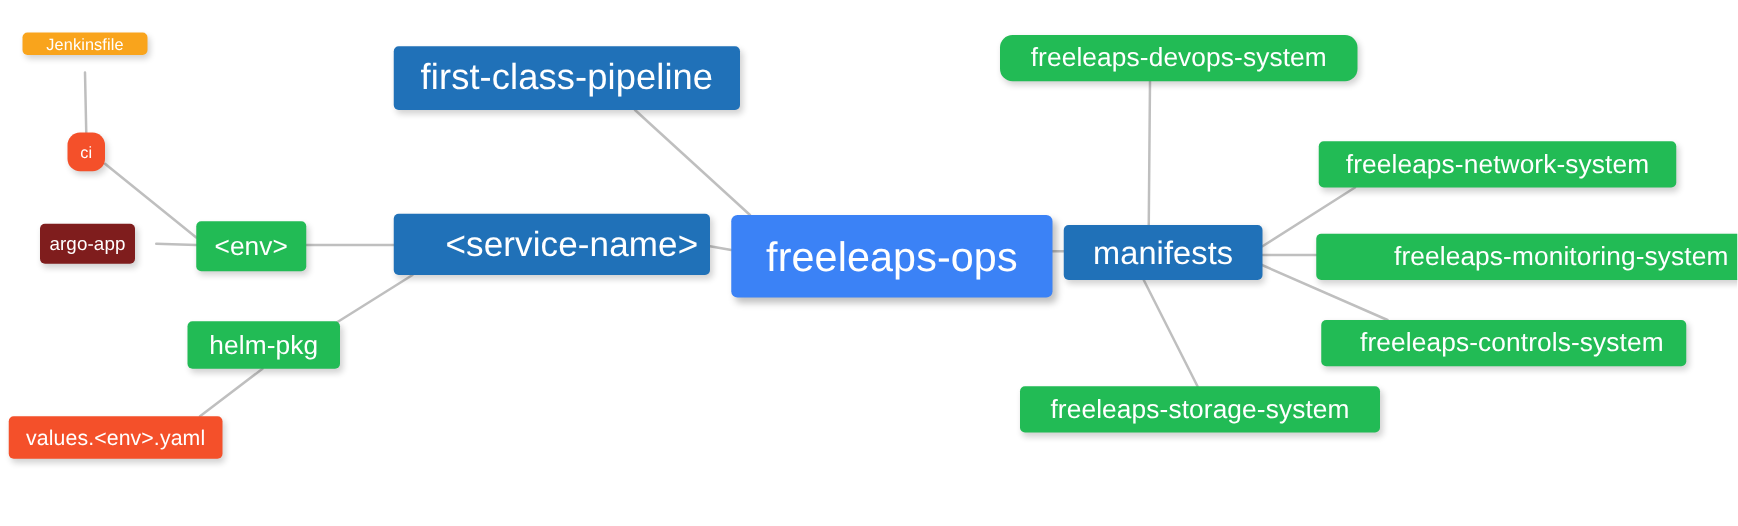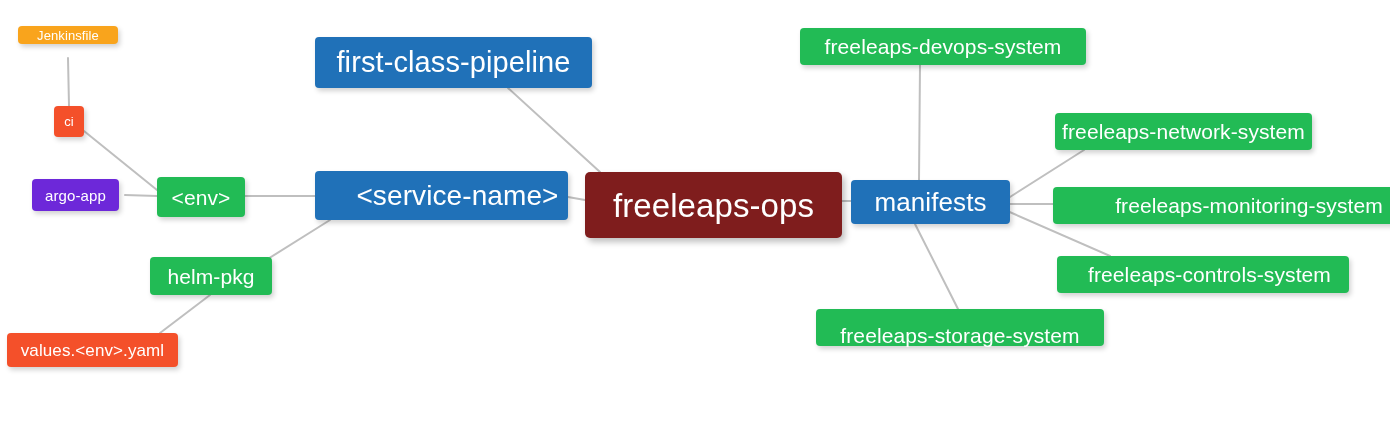--- a/index.html
+++ b/index.html
@@ -69,56 +69,56 @@
       <line x1="919" y1="180" x2="920" y2="65" class="edge" stroke="#bfbfbf"></line>
       <line x1="1010" y1="197" x2="1084" y2="150" class="edge" stroke="#bfbfbf"></line>
       <line x1="1010" y1="204" x2="1053" y2="204" class="edge" stroke="#bfbfbf"></line>
       <line x1="1005" y1="210" x2="1110" y2="256" class="edge" stroke="#bfbfbf"></line>
       <line x1="915" y1="224" x2="958" y2="309" class="edge" stroke="#bfbfbf"></line>
     </svg>
   <div id="node-layer">
       <div class="node" style="left: 18px; top: 26px; width: 100px; height: 18px; background: rgb(249, 164, 28); font-size: 13px;">
         <span>Jenkinsfile</span>
       </div>
-      <div class="node" style="left: 54px; top: 106px; width: 30px; height: 31px; background: rgb(244, 80, 42); font-size: 13px;">
+      <div class="node" style="left: 54px; top: 106px; width: 30px; height: 31px; background: rgb(244, 80, 42); font-size: 13px; border-radius: 10px;">
         <span>ci</span>
       </div>
-      <div class="node" style="left: 32px; top: 179px; width: 87px; height: 32px; background: #6d28d9; font-size: 15px;">
+      <div class="node" style="left: 32px; top: 179px; width: 76px; height: 32px; background: #7f1d1d; font-size: 15px;">
         <span>argo-app</span>
       </div>
       <div class="node" style="left: 157px; top: 177px; width: 88px; height: 40px; background: rgb(34, 187, 85); font-size: 21px;">
         <span>&lt;env&gt;</span>
       </div>
       <div class="node" style="left: 150px; top: 257px; width: 122px; height: 38px; background: rgb(34, 187, 85); font-size: 21px;">
         <span>helm-pkg</span>
       </div>
       <div class="node" style="left: 7px; top: 333px; width: 171px; height: 34px; background: rgb(244, 80, 42); font-size: 17px;">
         <span>values.&lt;env&gt;.yaml</span>
       </div>
       <div class="node" style="left: 315px; top: 37px; width: 277px; height: 51px; background: rgb(32, 113, 184); font-size: 29px;">
         <span>first-class-pipeline</span>
       </div>
       <div class="node" style="left: 315px; top: 171px; width: 253px; height: 49px; background: rgb(32, 113, 184); font-size: 28px; padding-left: 32px;">
         <span>&lt;service-name&gt;</span>
       </div>
-      <div class="node node-root" style="left: 585px; top: 172px; width: 257px; height: 66px; background: #7f1d1d; font-size: 33px; justify-content: center;">
+      <div class="node node-root" style="left: 585px; top: 172px; width: 257px; height: 66px; background: #3b82f6; font-size: 33px; justify-content: center;">
         <span>freeleaps-ops</span>
       </div>
       <div class="node" style="left: 851px; top: 180px; width: 159px; height: 44px; background: rgb(32, 113, 184); font-size: 26px; justify-content: center;">
         <span>manifests</span>
       </div>
-      <div class="node" style="left: 800px; top: 28px; width: 286px; height: 37px; background: rgb(34, 187, 85); font-size: 21px;">
+      <div class="node" style="left: 800px; top: 28px; width: 286px; height: 37px; background: rgb(34, 187, 85); font-size: 21px; border-radius: 10px;">
         <span>freeleaps-devops-system</span>
       </div>
-      <div class="node" style="left: 1055px; top: 113px; width: 257px; height: 37px; background: rgb(34, 187, 85); font-size: 21px;">
+      <div class="node" style="left: 1055px; top: 113px; width: 286px; height: 37px; background: rgb(34, 187, 85); font-size: 21px;">
         <span>freeleaps-network-system</span>
       </div>
       <div class="node" style="left: 1053px; top: 187px; width: 392px; height: 37px; background: rgb(34, 187, 85); font-size: 21px;">
         <span>freeleaps-monitoring-system</span>
       </div>
       <div class="node" style="left: 1057px; top: 256px; width: 292px; height: 37px; background: rgb(34, 187, 85); font-size: 21px; padding-left: 13px;">
         <span>freeleaps-controls-system</span>
       </div>
-      <div class="node" style="left: 816px; top: 309px; width: 288px; height: 37px; background: rgb(34, 187, 85); font-size: 21px; align-items: flex-end;">
+      <div class="node" style="left: 816px; top: 309px; width: 288px; height: 37px; background: rgb(34, 187, 85); font-size: 21px;">
         <span>freeleaps-storage-system</span>
       </div>
     </div>
 </div>
 
 </body></html>

